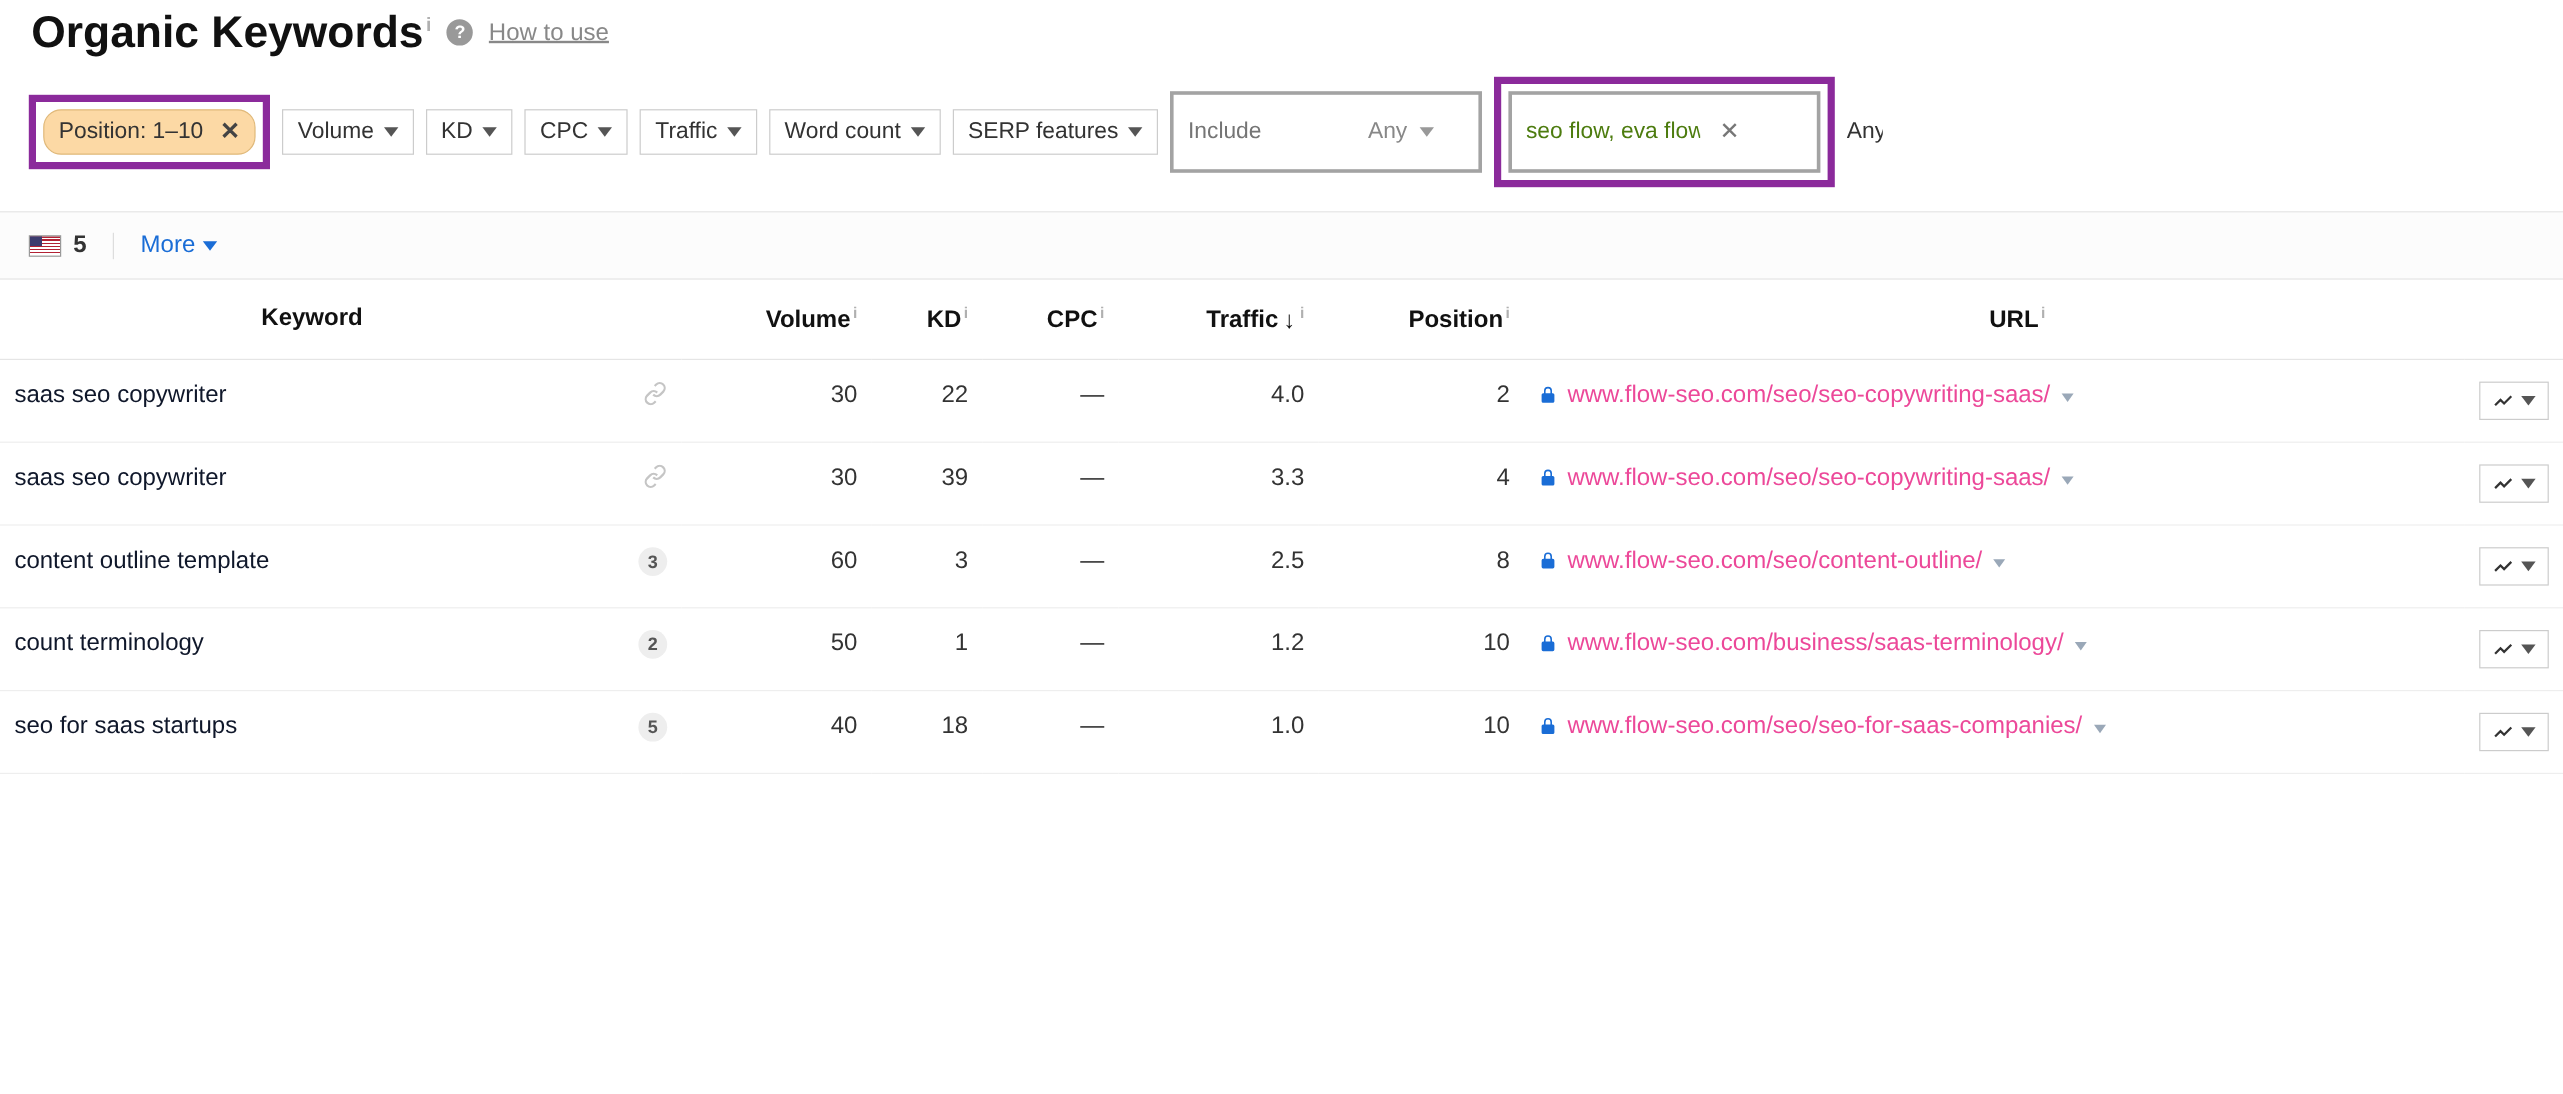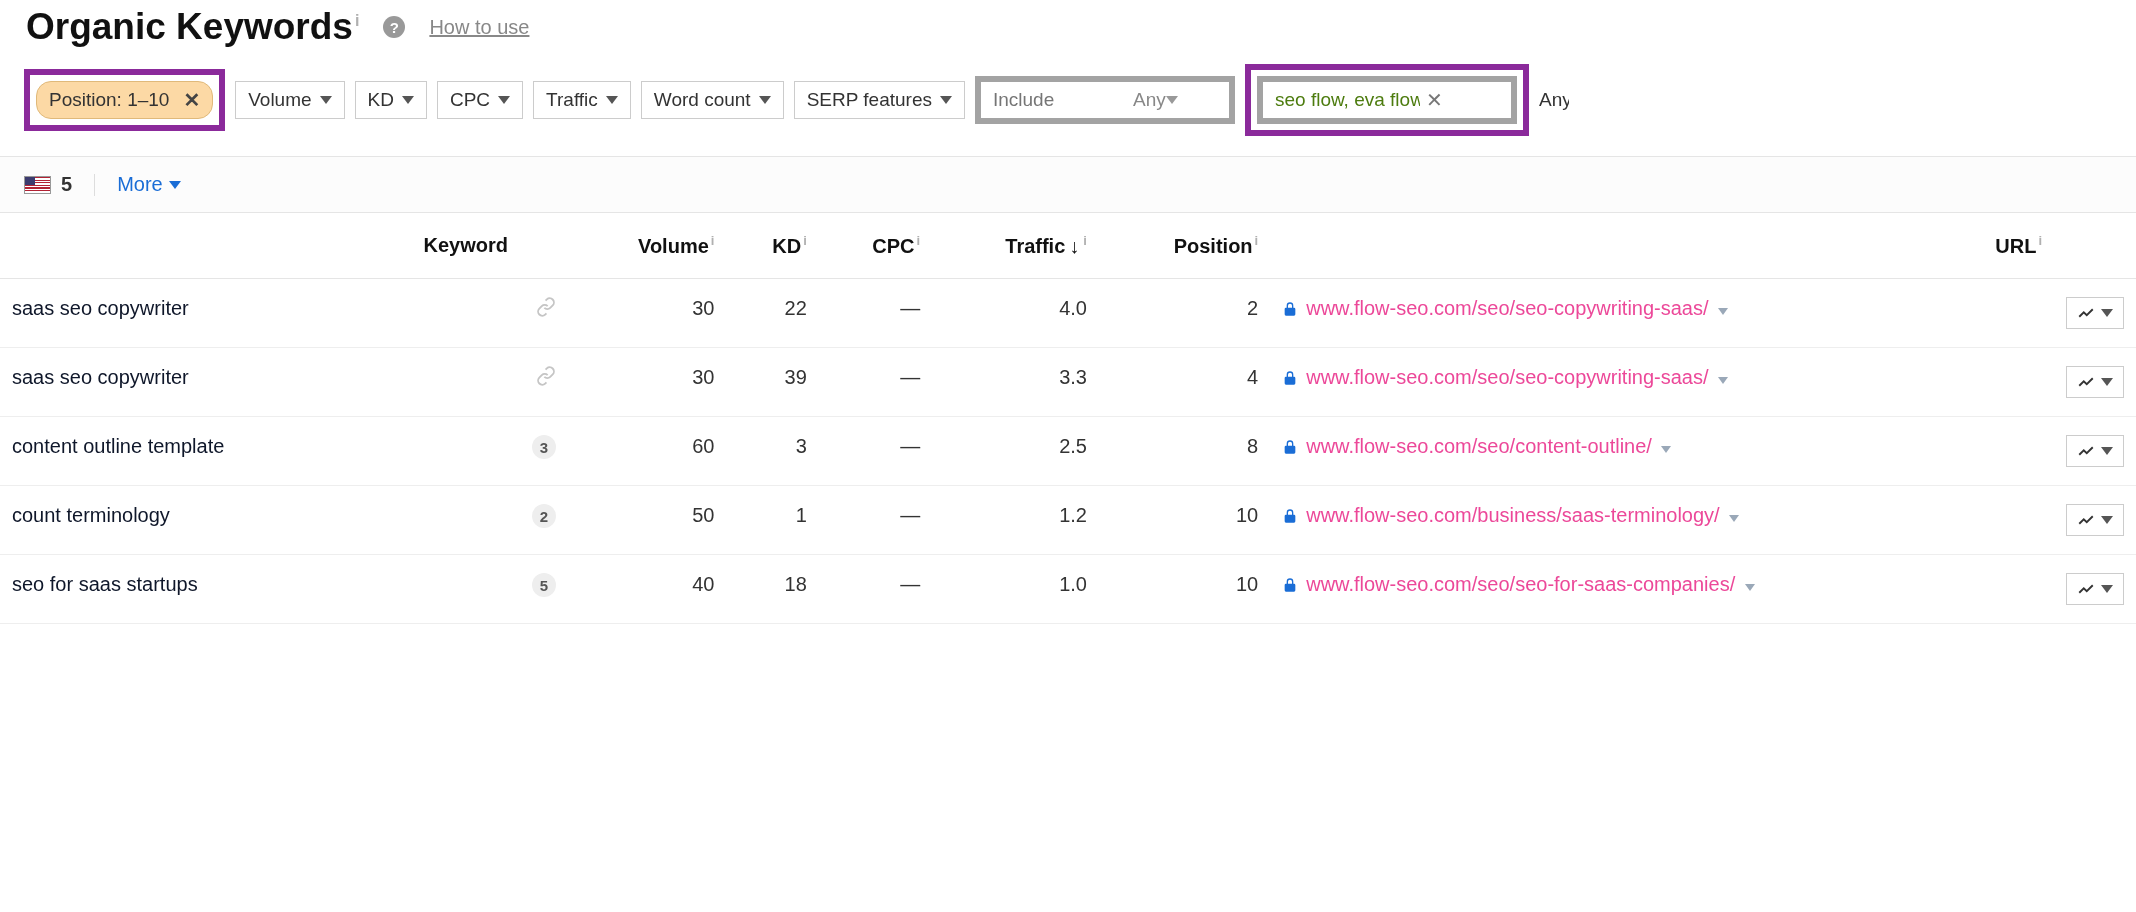--- a/index.html
+++ b/index.html
@@ -6,21 +6,21 @@
   body {
     font-family: -apple-system, BlinkMacSystemFont, "Segoe UI", Helvetica, Arial, sans-serif;
     color: #333;
     background: #fff;
     font-size: 19px;
   }
   .header {
     display: flex;
     align-items: center;
     padding: 6px 26px 16px 26px;
-    gap: 24px;
+    gap: 13px;
   }
   .page-title {
     font-size: 37px;
     font-weight: 700;
     color: #111;
   }
   .info-sup {
     font-size: 16px;
     color: #b0b0b0;
     font-weight: 700;
@@ -84,25 +84,25 @@
   .close-x {
     font-size: 20px;
     color: #444;
     font-weight: 700;
     margin-left: 6px;
     line-height: 1;
   }
   .filter-input {
     display: inline-flex;
     align-items: center;
-    border: 6px solid #a3a3a3;
+    border: 3px solid #a3a3a3;
     background: #fff;
-    padding: 7px 12px;
+    padding: 20px 12px;
     min-width: 260px;
-    gap: 0;
+    gap: 10px;
   }
   .filter-input input {
     border: none;
     outline: none;
     font-size: 19px;
     width: 140px;
     color: #aaa;
     background: transparent;
   }
   .any-label {
@@ -156,21 +156,21 @@
     text-align: left;
     font-weight: 700;
     font-size: 20px;
     color: #111;
     padding: 20px 12px;
     border-bottom: 1px solid #e5e5e5;
     white-space: nowrap;
   }
   .table thead th .info-sup { font-size: 13px; }
   .table thead th.right { text-align: right; }
-  .table thead th.left { text-align: right; }
+  .table thead th.left { text-align: center; }
   .table tbody td {
     padding: 18px 12px;
     vertical-align: top;
     font-size: 20px;
     color: #333;
     border-bottom: 1px solid #eee;
   }
   .table tbody td.right { text-align: right; }
   .kw-link { color: #0f172a; cursor: pointer; }
   .count-badge {

